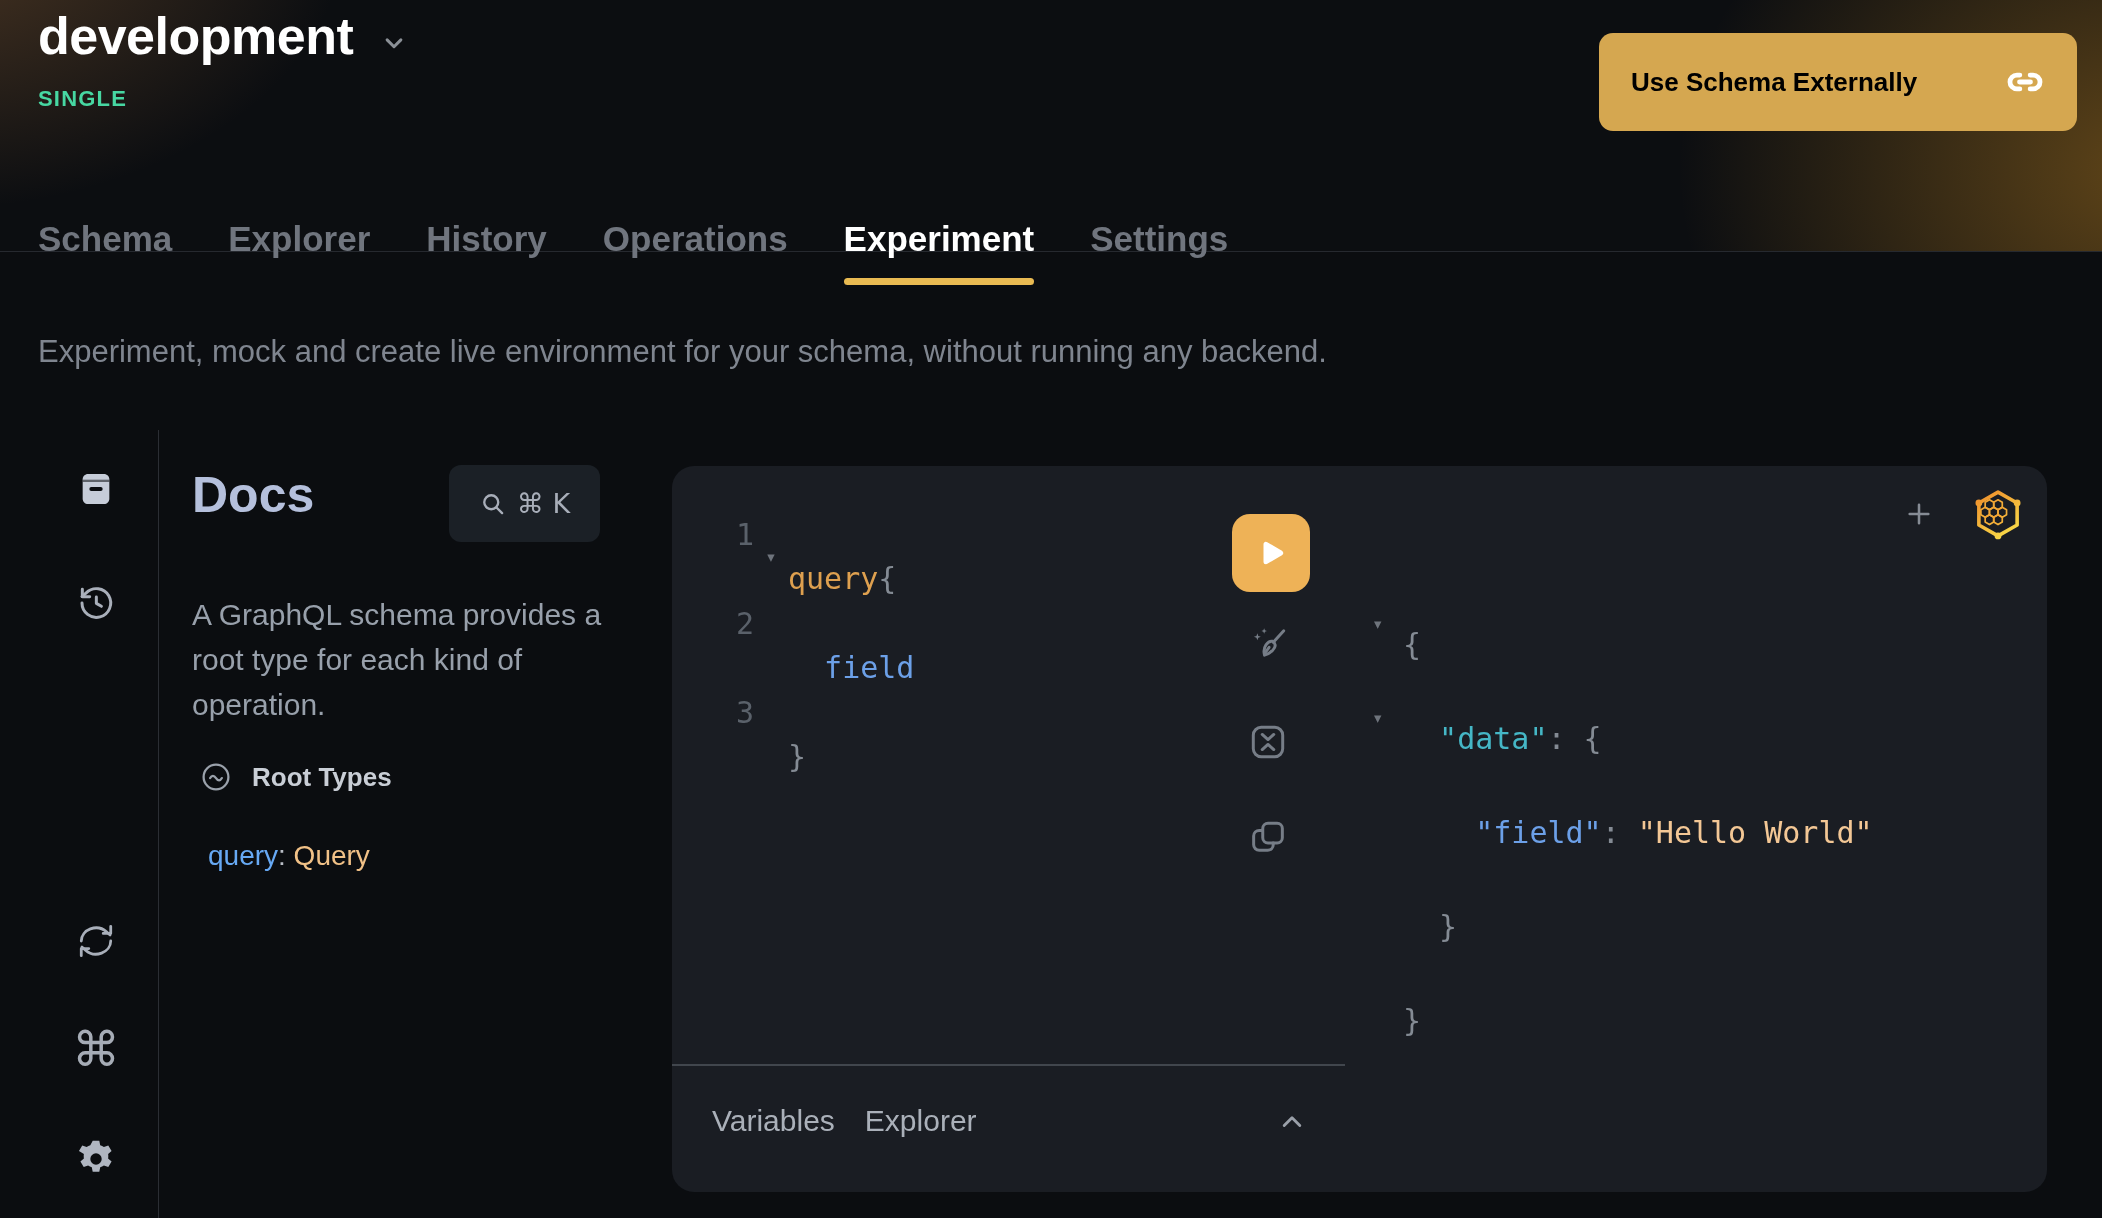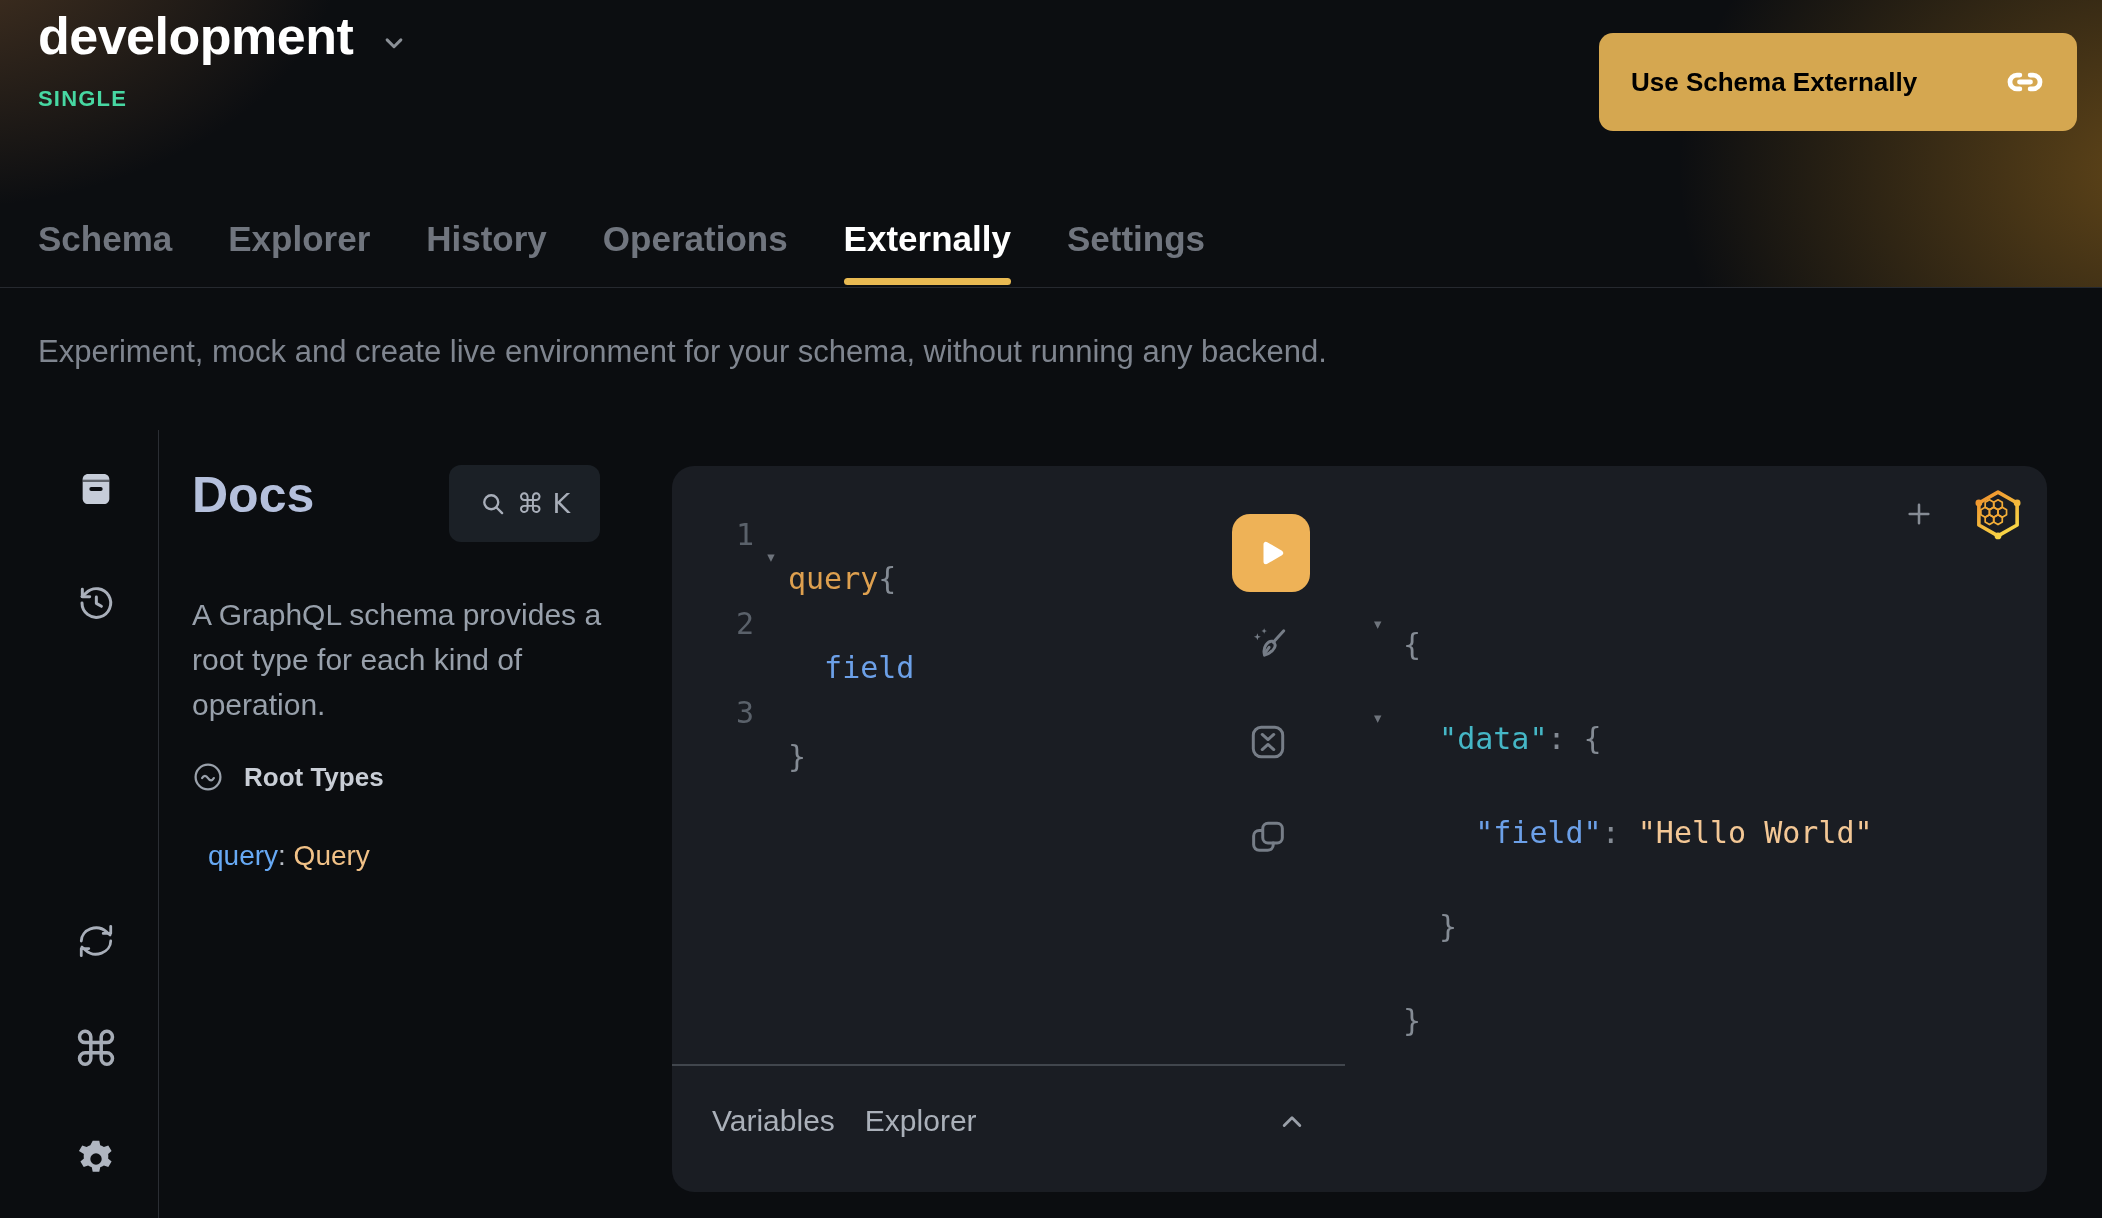--- a/index.html
+++ b/index.html
@@ -3,21 +3,21 @@
 <meta charset="utf-8">
 <style>
   * { box-sizing: border-box; margin: 0; padding: 0; }
   html,body { background:#08090c; }
   #app {
     position: relative; width: 2102px; height: 1218px; overflow: hidden;
     background:#0b0d10; font-family:"Liberation Sans", sans-serif; color:#fff;
   }
   
   .header {
-    position:absolute; top:0; left:0; width:2102px; height:288px;
+    position:absolute; top:0; left:0; width:2102px; height:252px;
     background:
       radial-gradient(640px 430px at -70px -70px, rgba(128,88,50,.55), rgba(128,88,50,0) 65%),
       radial-gradient(760px 600px at 2150px 170px, rgba(186,128,32,.48), rgba(186,128,32,0) 62%),
       #0c0e11;
     border-bottom:1px solid #26292f;
   }
   .title-row { position:absolute; left:38px; top:6px; display:flex; align-items:center; gap:26px; cursor:pointer; }
   .title-row h1 { font-size:52px; font-weight:800; letter-spacing:-0.5px; color:#fff; }
   .title-chev { color:#8b9097; margin-top:14px; display:flex; }
   .badge { position:absolute; left:38px; top:86px; font-size:22px; font-weight:700; color:#47d7a2; letter-spacing:1.2px; }
@@ -51,21 +51,21 @@
   .sb-gear    { top:1134px; color:#b0b6c1; }
   
   .docs-title { position:absolute; left:192px; top:466px; font-size:50px; font-weight:700; color:#b5c0dc; }
   .search-box {
     position:absolute; left:449px; top:465px; width:151px; height:77px; border-radius:12px;
     background:#1b2026; border:none; cursor:pointer; color:#a8aeb9;
     display:flex; align-items:center; justify-content:center; gap:10px;
   }
   .search-shortcut { font-size:27px; color:#a8aeb9; font-family:"DejaVu Sans", sans-serif; }
   .docs-desc { position:absolute; left:192px; top:592px; width:462px; font-size:30px; line-height:45px; color:#98a0ab; }
-  .root-row { position:absolute; left:192px; top:761px; display:flex; align-items:center; gap:20px; color:#9aa1ab; }
+  .root-row { position:absolute; left:200px; top:761px; display:flex; align-items:center; gap:20px; color:#9aa1ab; }
   .root-label { font-size:26px; font-weight:600; color:#c9ced6; }
   .query-row { position:absolute; left:208px; top:840px; font-size:28px; cursor:pointer; }
   .qr-field { color:#67a9f4; }
   .qr-sep { color:#b9bec6; }
   .qr-type { color:#f1c187; }
   
   .panel { position:absolute; left:672px; top:466px; width:1375px; height:726px; background:#1a1d23; border-radius:22px; }
   .mono { font-family:"DejaVu Sans Mono", monospace; }
   .query-code { position:absolute; left:56px; top:46px; font-size:30px; line-height:45px; color:#848b94; cursor:text; }
   .qline { display:flex; }
@@ -124,21 +124,21 @@
           <path d="M9 12h6"></path>
         </svg>
       </span>
     </button>
 
     <nav class="tabs">
       <div class="tab">Schema</div>
       <div class="tab">Explorer</div>
       <div class="tab">History</div>
       <div class="tab">Operations</div>
-      <div class="tab active">Externally</div>
+      <div class="tab active">Experiment</div>
       <div class="tab">Settings</div>
     </nav>
   </header>
 
   <p class="subtitle">Experiment, mock and create live environment for your schema, without running any backend.</p>
 
   <div class="vdivider"></div>
 
   <button class="side-btn sb-docs">
     <span style="display:flex;">

